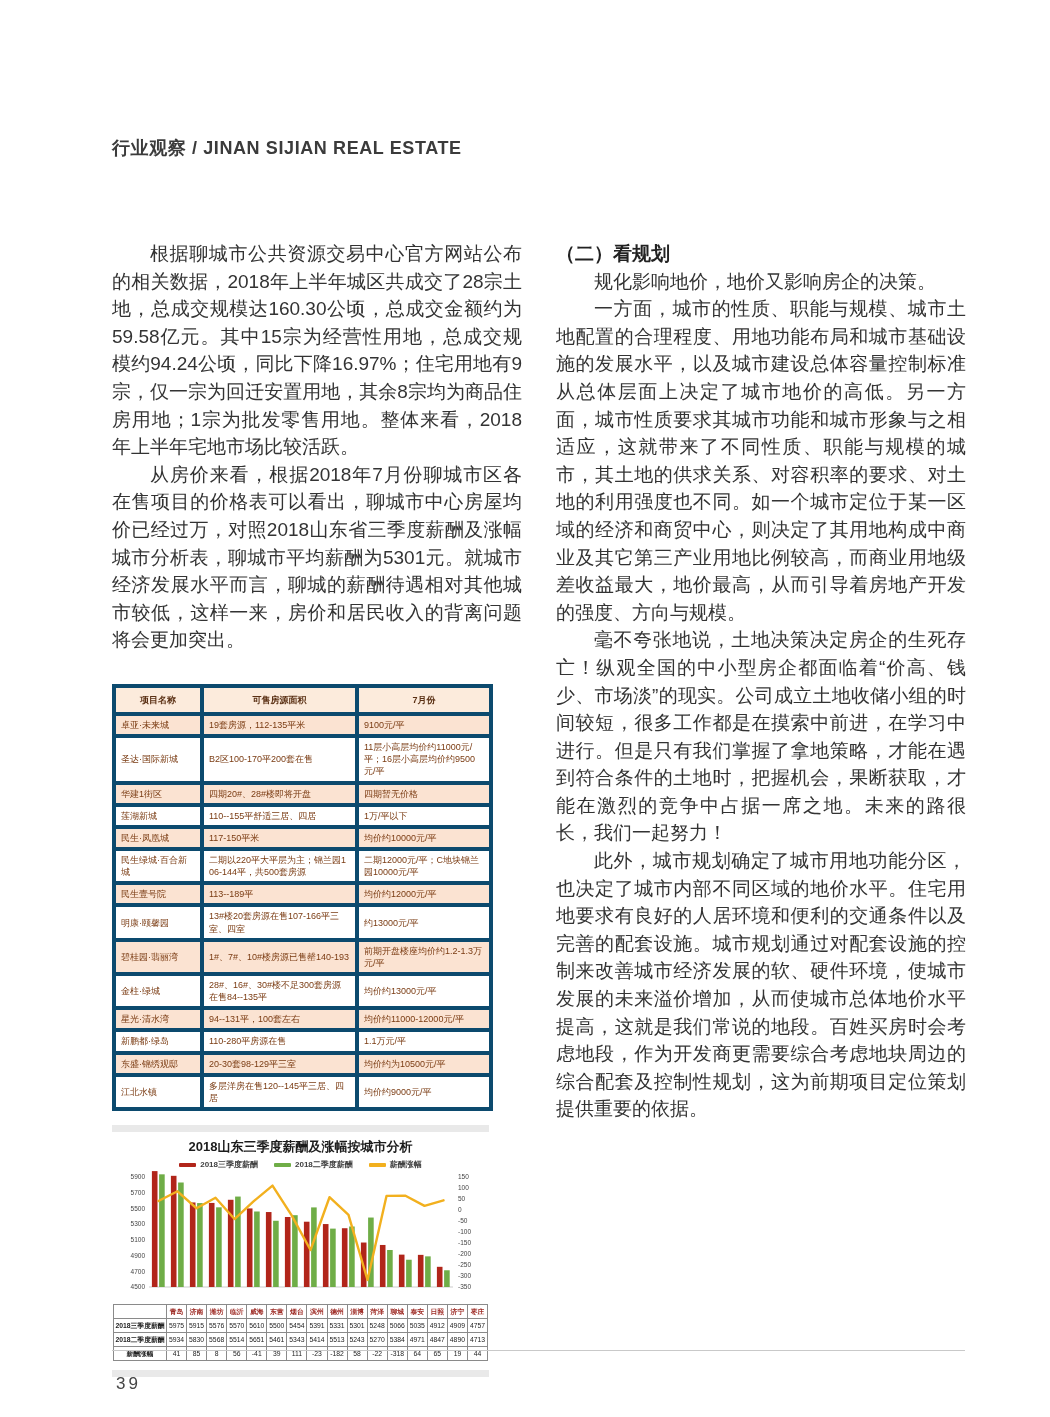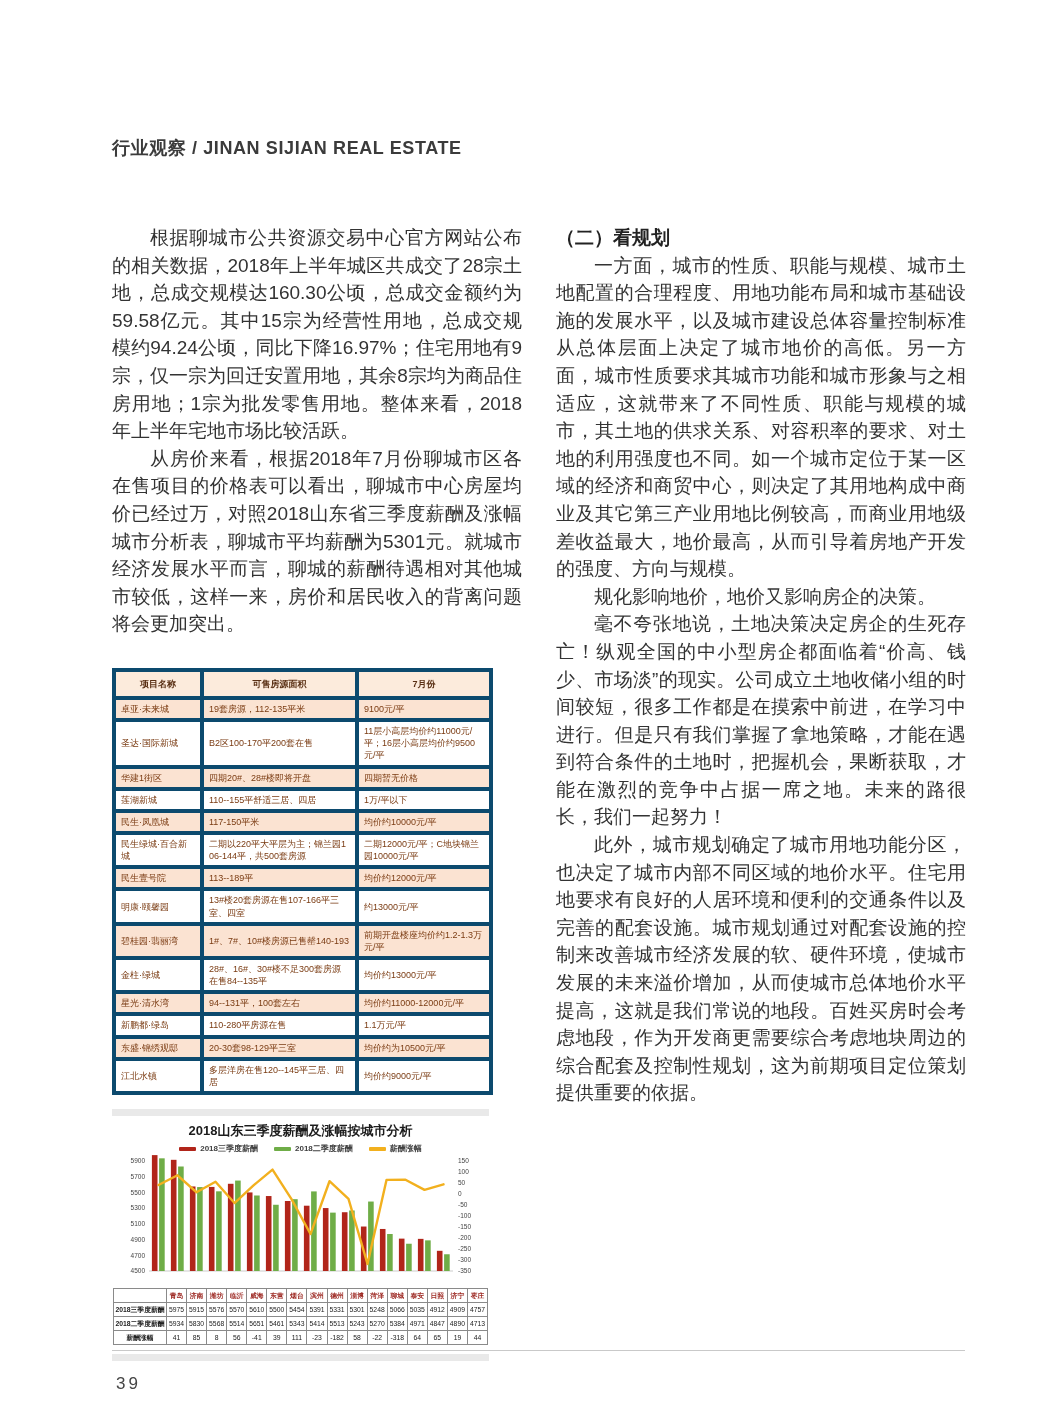--- a/index.html
+++ b/index.html
@@ -1,20 +1,20 @@
 <!DOCTYPE html>
 <html><head>
 <meta charset="utf-8">
 <style>
   html,body{margin:0;padding:0;background:#ffffff;}
   .page{position:relative;width:1050px;height:1417px;background:#fff;
         font-family:"Liberation Sans","DejaVu Sans",sans-serif;color:#333;overflow:hidden;margin-top:44px;}
   .mag-header{position:absolute;left:112px;top:92px;font-size:18px;font-weight:bold;
         color:#3b3b3b;letter-spacing:0.6px;}
-  .col{position:absolute;top:180px;width:410px;}
+  .col{position:absolute;top:196px;width:410px;}
   .col-left{left:112px;}
   .col-right{left:556px;}
   .col p{margin:0;font-size:19px;line-height:27.6px;text-align:justify;
         text-indent:2em;color:#333;}
   .col p.no-indent{text-indent:0;font-weight:bold;color:#222;}
   
   .price-table{margin-top:30px;width:377px;border-collapse:collapse;table-layout:fixed;
         font-size:9px;line-height:1.35;color:#7a3b12;}
   .price-table th,.price-table td{border:4px solid #0c4a6e;padding:3px 5px;
         text-align:left;vertical-align:middle;word-break:break-all;}
@@ -291,22 +291,22 @@
                 <td>44</td>
               </tr>
             </tbody>
           </table>
       </div>
     </div>
   </div>
 
   <div class="col col-right">
     <p class="no-indent">（二）看规划</p>
+    <p>规化影响地价，地价又影响房企的决策。</p>
     <p>一方面，城市的性质、职能与规模、城市土地配置的合理程度、用地功能布局和城市基础设施的发展水平，以及城市建设总体容量控制标准从总体层面上决定了城市地价的高低。另一方面，城市性质要求其城市功能和城市形象与之相适应，这就带来了不同性质、职能与规模的城市，其土地的供求关系、对容积率的要求、对土地的利用强度也不同。如一个城市定位于某一区域的经济和商贸中心，则决定了其用地构成中商业及其它第三产业用地比例较高，而商业用地级差收益最大，地价最高，从而引导着房地产开发的强度、方向与规模。</p>
-    <p>规化影响地价，地价又影响房企的决策。</p>
     <p>毫不夸张地说，土地决策决定房企的生死存亡！纵观全国的中小型房企都面临着“价高、钱少、市场淡”的现实。公司成立土地收储小组的时间较短，很多工作都是在摸索中前进，在学习中进行。但是只有我们掌握了拿地策略，才能在遇到符合条件的土地时，把握机会，果断获取，才能在激烈的竞争中占据一席之地。未来的路很长，我们一起努力！</p>
     <p>此外，城市规划确定了城市用地功能分区，也决定了城市内部不同区域的地价水平。住宅用地要求有良好的人居环境和便利的交通条件以及完善的配套设施。城市规划通过对配套设施的控制来改善城市经济发展的软、硬件环境，使城市发展的未来溢价增加，从而使城市总体地价水平提高，这就是我们常说的地段。百姓买房时会考虑地段，作为开发商更需要综合考虑地块周边的综合配套及控制性规划，这为前期项目定位策划提供重要的依据。</p>
   </div>
 
   <div class="foot-rule"></div>
   <div class="page-num">39</div>
 
 </div>
 
 </body></html>

